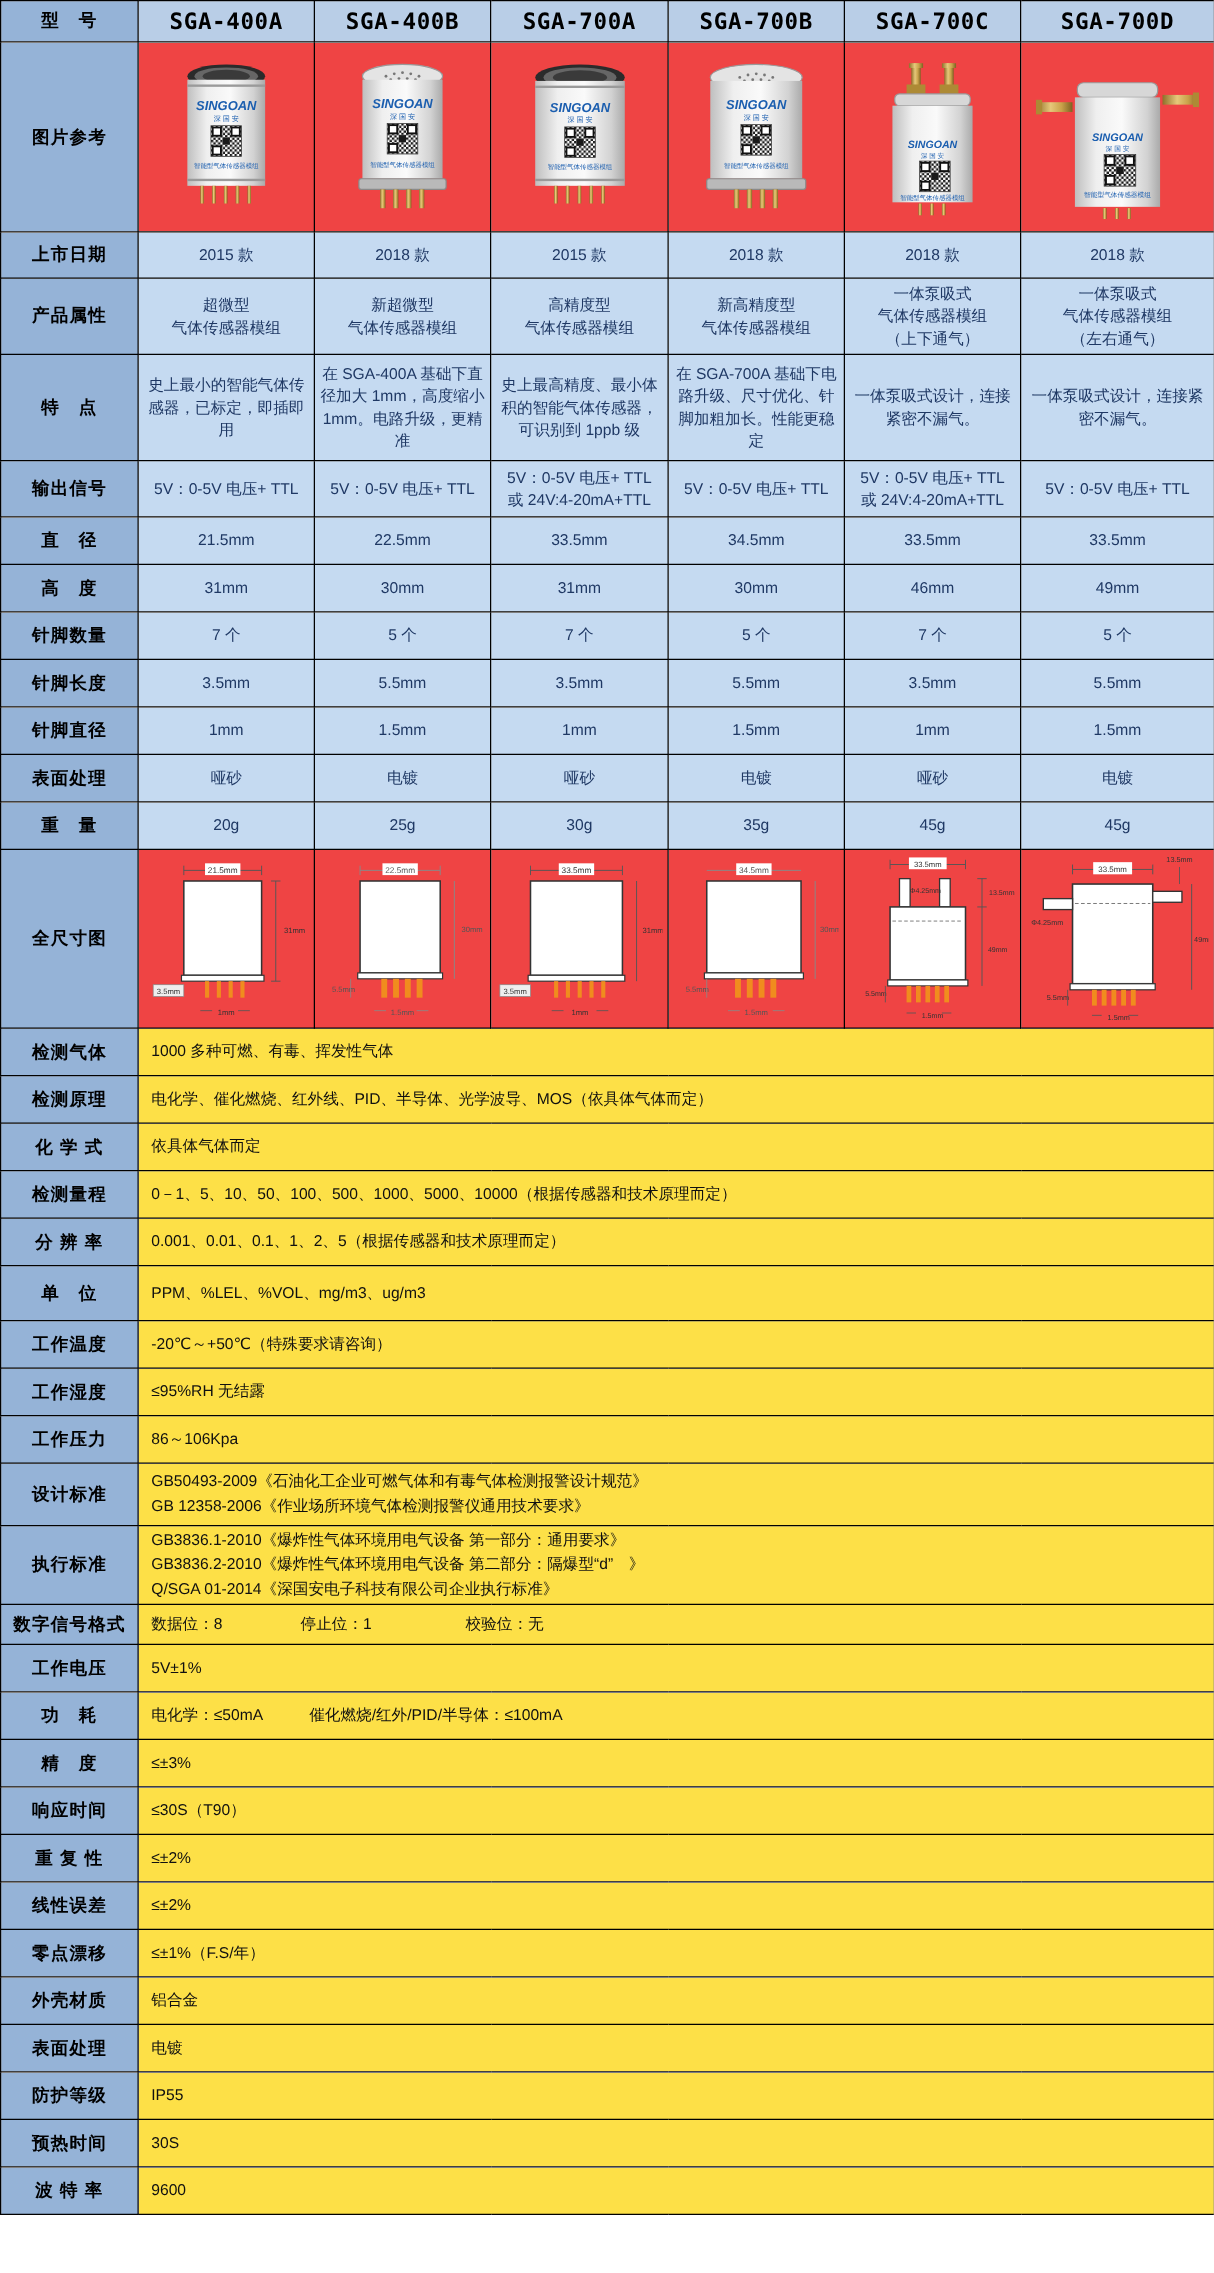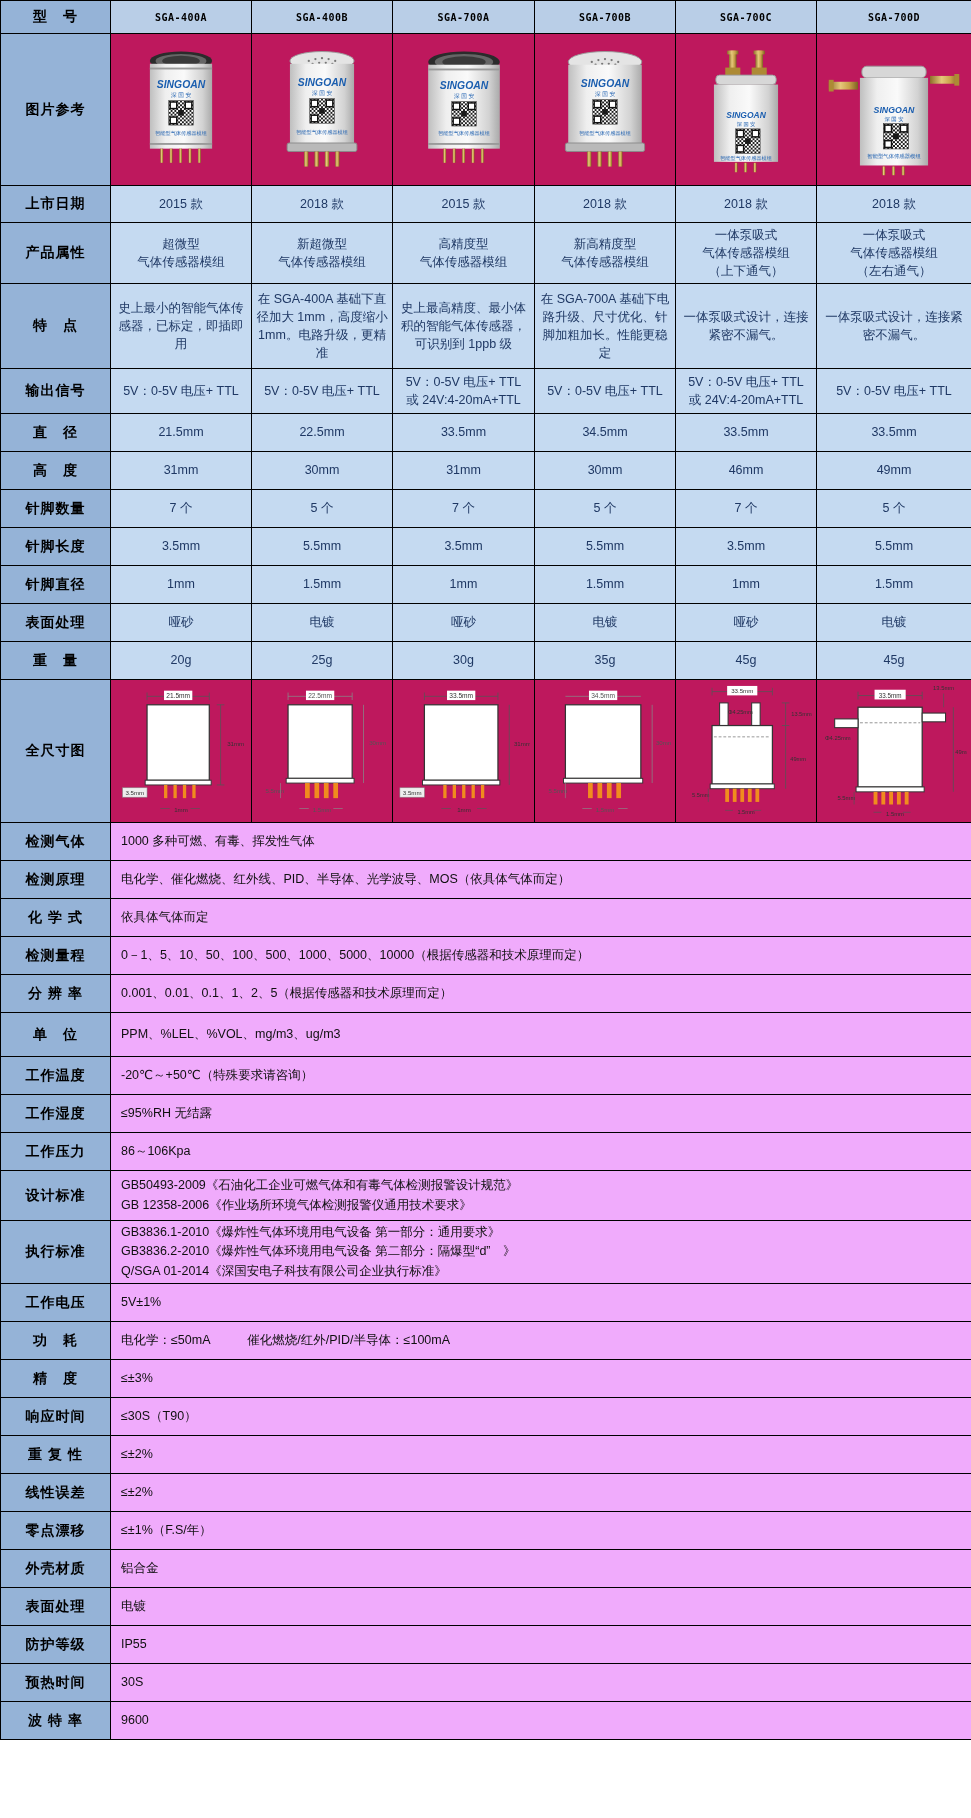--- a/index.html
+++ b/index.html
@@ -1,25 +1,25 @@
 <!DOCTYPE html>
 <html><head>
 <meta charset="utf-8">
 <style>
   html,body{margin:0;padding:0;background:#fff;}
   body{font-family:"Liberation Sans","DejaVu Sans",sans-serif;}
   .sheet{width:971px;}
   table{border-collapse:collapse;table-layout:fixed;width:971px;}
   td,th{border:1px solid #000;padding:2px 3px;vertical-align:middle;overflow:hidden;}
   th.lab, td.lab{background:#95B3D7;color:#000000;font-weight:bold;font-size:14px;text-align:center;letter-spacing:1px;}
-  tr.r-header th.mod{background:#B9CEE7;color:#000;font-weight:bold;font-size:10px;text-align:center;
+  tr.r-header th.mod{background:#B9CEE7;color:#000;font-weight:bold;font-size:18px;text-align:center;
     font-family:"DejaVu Sans Mono","Liberation Mono",monospace;letter-spacing:.5px;}
   td.val{background:#C5DAF1;color:#1F3864;font-size:12.5px;text-align:center;white-space:pre-line;line-height:1.45;}
-  td.wide{background:#f0abfc;color:#101010;font-size:12.5px;text-align:left;padding-left:10px;white-space:pre-line;line-height:1.55;}
-  td.imgcell{background:#be185d;padding:0;text-align:center;}
+  td.wide{background:#fde047;color:#101010;font-size:12.5px;text-align:left;padding-left:10px;white-space:pre-line;line-height:1.55;}
+  td.imgcell{background:#ef4444;padding:0;text-align:center;}
   tr.r-header{height:33px;}
   tr.r-image{height:152px;}
   tr.r-launch{height:37px;}
   tr.r-attr{height:61px;}
   tr.r-feat{height:85px;}
   tr.r-signal{height:45px;}
   tr.r-std{height:38px;}
   tr.r-diagram{height:106px;}
   tr.r-unit{height:44px;}
   tr.r-design{height:50px;}
@@ -520,20 +520,24 @@
   <td class="lab">设计标准</td>
   <td class="wide" colspan="6">GB50493-2009《石油化工企业可燃气体和有毒气体检测报警设计规范》
 GB 12358-2006《作业场所环境气体检测报警仪通用技术要求》</td>
 </tr>
 <tr class="r-exec">
   <td class="lab">执行标准</td>
   <td class="wide" colspan="6">GB3836.1-2010《爆炸性气体环境用电气设备 第一部分：通用要求》
 GB3836.2-2010《爆炸性气体环境用电气设备 第二部分：隔爆型“d”　》
 Q/SGA 01-2014《深国安电子科技有限公司企业执行标准》</td>
 </tr>
+<tr class="r-digfmt">
+  <td class="lab">数字信号格式</td>
+  <td class="wide" colspan="6">数据位：8　　　　　停止位：1　　　　　　校验位：无</td>
+</tr>
 <tr class="r-std">
   <td class="lab">工作电压</td>
   <td class="wide" colspan="6">5V±1%</td>
 </tr>
 <tr class="r-std">
   <td class="lab">功　耗</td>
   <td class="wide" colspan="6">电化学：≤50mA　　　催化燃烧/红外/PID/半导体：≤100mA</td>
 </tr>
 <tr class="r-std">
   <td class="lab">精　度</td>

